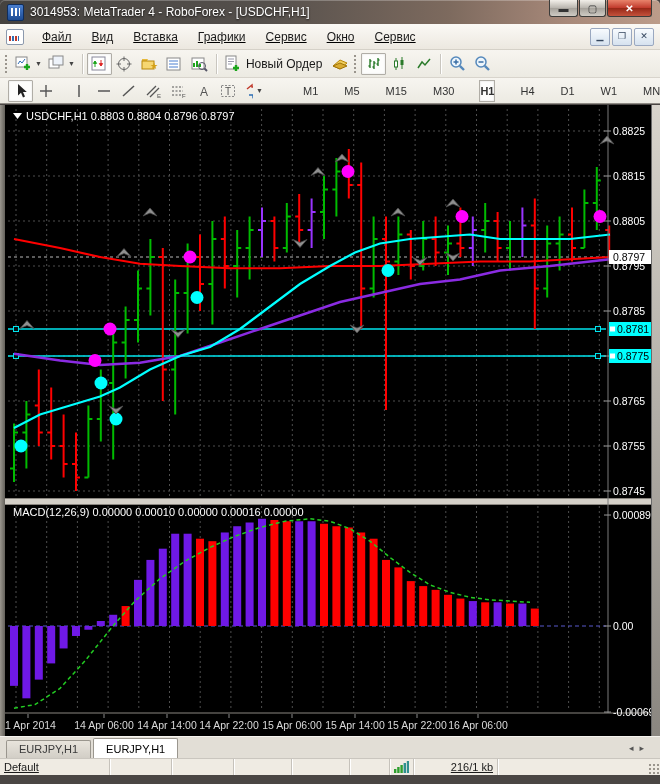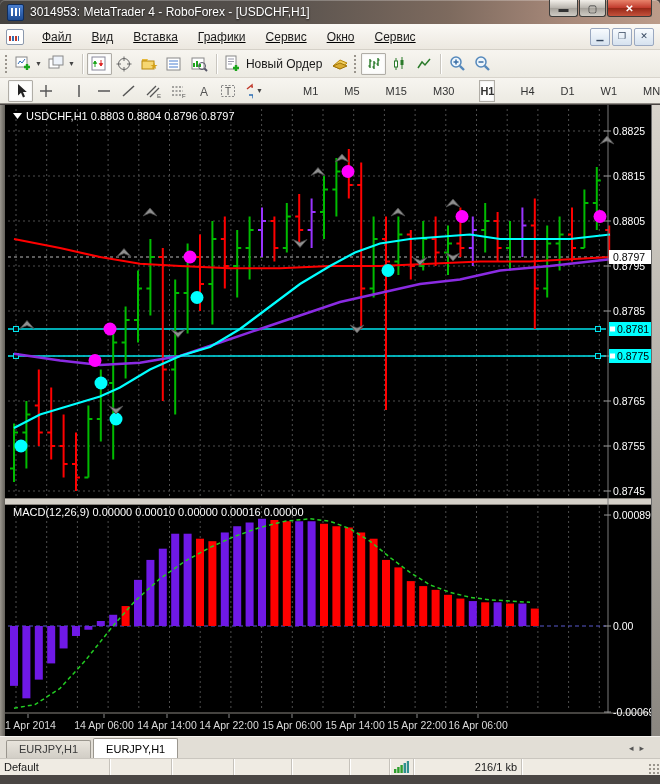--- a/index.html
+++ b/index.html
@@ -66,21 +66,21 @@
   .tabbar{position:absolute;top:736px;left:0;width:660px;height:22px;background:#e2ded6;
     border-top:1px solid #f5f3ee;display:flex;align-items:flex-end;padding-left:6px;box-sizing:border-box;}
   .tab{font-size:11px;color:#3a3a3a;border:1px solid #9a968e;border-bottom:none;
     padding:2px 12px 3px 12px;background:linear-gradient(#e8e4dc,#d2cec6);border-radius:2px 2px 0 0;margin-right:2px;}
   .tab.active{background:#fff;color:#000;padding-top:4px;position:relative;z-index:2;}
   .tab-arrows{margin-left:auto;margin-right:10px;color:#555;font-size:9px;align-self:center;letter-spacing:6px;}
   
   .statusbar{position:absolute;top:758px;left:0;width:660px;height:17px;background:#efebe3;
     border-top:1px solid #cac6bf;display:flex;align-items:center;font-size:11px;color:#1a1a1a;box-sizing:border-box;}
   .scell{height:100%;display:flex;align-items:center;padding:0 4px;box-sizing:border-box;
-    border-right:1px solid #c6c2bb;box-shadow:1px 0 0 #fff;}
+    border-right:1px solid #c6c2bb;box-shadow:1px 0 0 #fff;text-decoration:underline;}
   .sgrip{margin-left:auto;width:12px;height:12px;align-self:flex-end;
     background-image:radial-gradient(#9a958d 40%,transparent 42%);background-size:4px 4px;}
   
   .taskbar{position:absolute;top:775px;left:0;width:660px;height:9px;overflow:hidden;
     background:linear-gradient(#2e2e36,#0e0e12);display:flex;align-items:flex-start;}
   .tk-part{width:138px;height:16px;margin-right:14px;border-radius:3px 3px 0 0;
     background:linear-gradient(#8a8a8a,#5a5a5a);border:1px solid #a0a0a0;border-bottom:none;box-sizing:border-box;}
   .tk-btn{width:372px;height:16px;border-radius:3px 3px 0 0;box-sizing:border-box;
     background:linear-gradient(rgba(219,228,241,.95),rgba(160,175,195,.85));border:1px solid #9fb0c6;border-bottom:none;
     display:flex;align-items:center;gap:4px;padding:1px 6px 0 6px;overflow:hidden;}
@@ -693,18 +693,18 @@
     <div class="scell" style="width:40px;"></div>
     <div class="scell" style="width:24px;justify-content:center;">
       <svg width="16" height="12">
           <rect x="0" y="8" width="2.4" height="4" fill="#2e9e2e"></rect>
           <rect x="3.2" y="6" width="2.4" height="6" fill="#2e9e2e"></rect>
           <rect x="6.4" y="4" width="2.4" height="8" fill="#2e9e2e"></rect>
           <rect x="9.6" y="2" width="2.4" height="10" fill="#2f8f8f"></rect>
           <rect x="12.8" y="0" width="2.4" height="12" fill="#2f8f8f"></rect>
         </svg>
     </div>
-    <div class="scell" style="width:108px;justify-content:flex-end;">216/1 kb</div>
+    <div class="scell" style="width:84px;justify-content:flex-end;">216/1 kb</div>
     <div class="sgrip"></div>
   </div>
 
 
 </div>
 
 </body></html>

